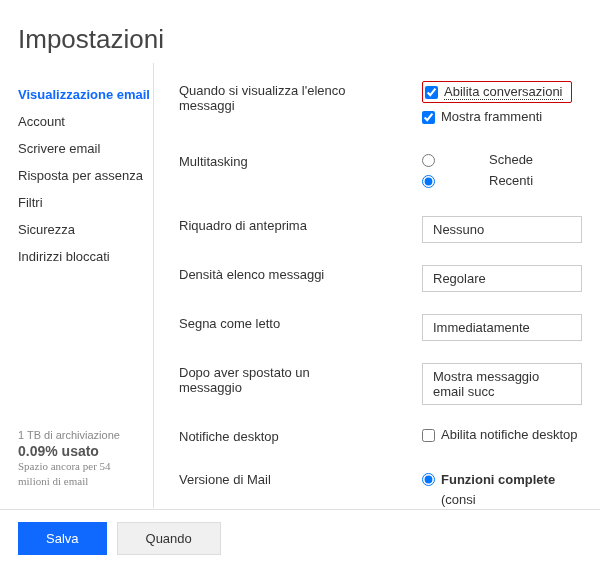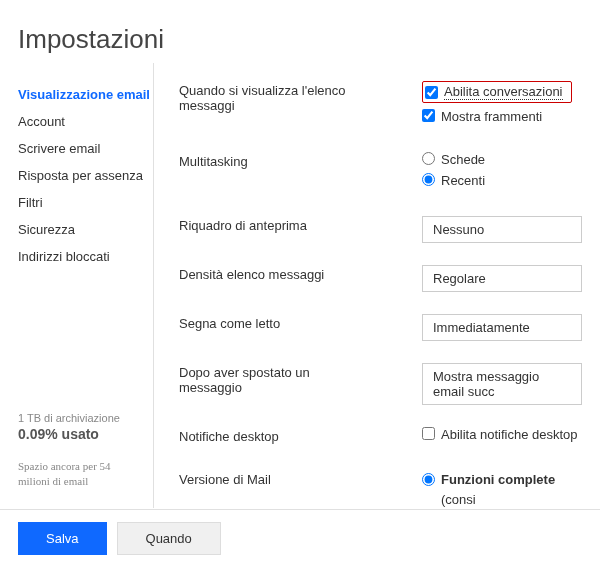--- a/index.html
+++ b/index.html
@@ -58,21 +58,21 @@
     .storage-line1 {
       font-size: 11px;
       color: #888;
       margin-bottom: 2px;
       margin-top: 6px;
     }
     .storage-line2 {
       font-size: 14px;
       font-weight: bold;
       color: #555;
-      margin-bottom: 17px;
+      margin-bottom: 0;
     }
     .storage-line3 {
       font-size: 11px;
       color: #888;
       line-height: 1.3;
       font-family: Liberation Serif, serif;
     }
     .content {
       flex: 1;
       padding-top: 18px;
@@ -88,21 +88,21 @@
       width: 195px;
       font-size: 13px;
       color: #333;
       padding-top: 2px;
     }
     .setting-control {
       flex: 1;
     }
     .checkbox-row, .radio-row {
       display: flex;
-      align-items: flex-start;
+      align-items: flex-end;
       margin-bottom: 6px;
       font-size: 13px;
     }
     .checkbox-row input, .radio-row input {
       margin-right: 6px;
     }
     .highlighted {
       border: 1px solid #c00;
       padding: 2px 8px 2px 2px;
       border-radius: 2px;
@@ -112,20 +112,21 @@
     .select-box {
       border: 1px solid #ccc;
       padding: 5px 10px;
       font-size: 13px;
       min-width: 160px;
       background: #fff;
       cursor: pointer;
     }
     .radio-row .text {
       font-size: 13px;
+      margin-left: 48px;
     }
     .radio-desc {
       font-size: 13px;
       color: #333;
       line-height: 1.5;
     }
     .footer {
       position: absolute;
       bottom: 0;
       left: 0;

